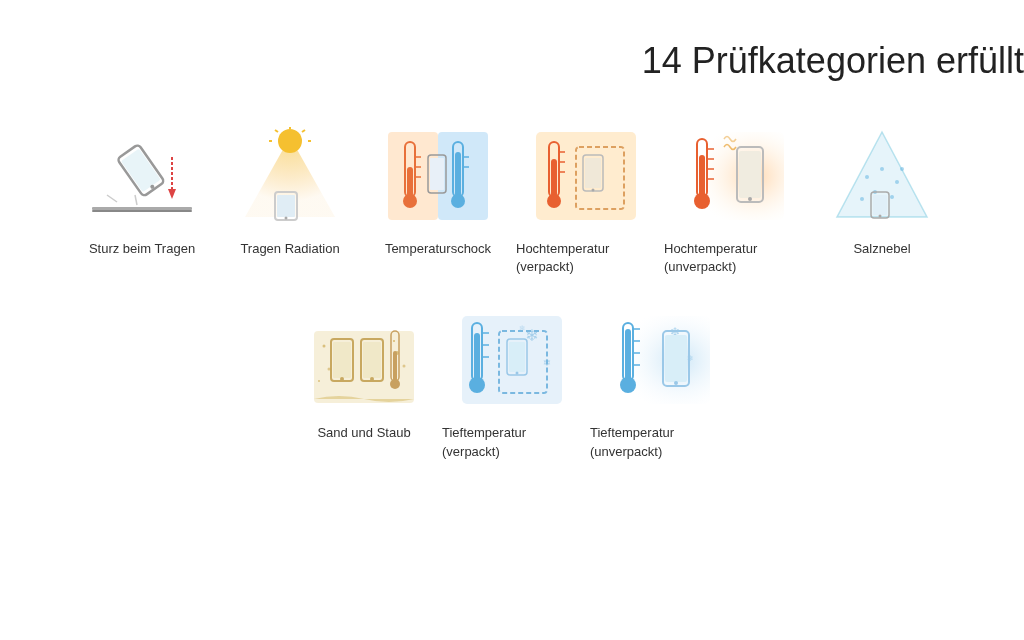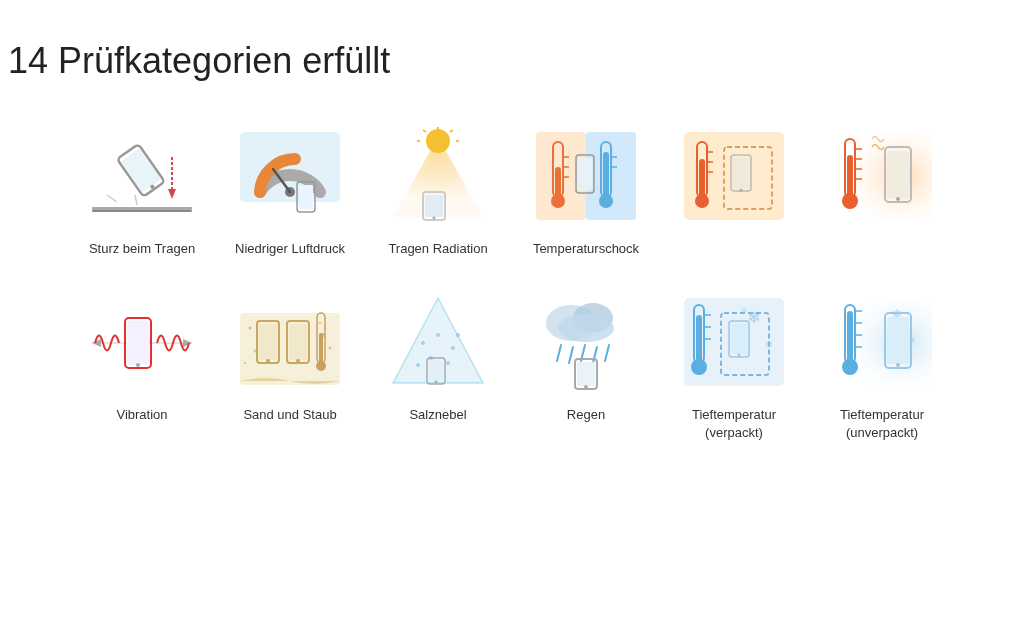--- a/index.html
+++ b/index.html
@@ -5,24 +5,24 @@
     * { box-sizing: border-box; margin: 0; padding: 0; }
     body {
       background: #fff;
       font-family: 'Arial', sans-serif;
       color: #333;
       width: 1024px;
       min-height: 640px;
       overflow: hidden;
     }
     h1 {
-      text-align: left;
+      text-align: right;
       font-size: 36px;
       font-weight: 400;
-      padding: 40px 8px 30px;
+      padding: 40px 0 30px;
       color: #222;
     }
     .grid {
       display: flex;
       flex-wrap: wrap;
       justify-content: center;
       padding: 0 20px;
       gap: 10px 0;
     }
     .category-item {
@@ -35,21 +35,20 @@
     .icon-container {
       width: 120px;
       height: 110px;
       display: flex;
       align-items: center;
       justify-content: center;
       margin-bottom: 8px;
     }
     .label {
       font-size: 13px;
-      text-align: center;
       color: #333;
       line-height: 1.4;
     }
 
     
     .icon-svg {
       width: 110px;
       height: 100px;
     }
   </style>
@@ -77,37 +76,20 @@
         <line x1="50" y1="78" x2="48" y2="68" stroke="#ccc" stroke-width="1.5"></line>
 
         <line x1="85" y1="30" x2="85" y2="62" stroke="#d44" stroke-width="2" stroke-dasharray="3,2"></line>
         <polygon points="85,72 81,62 89,62" fill="#d44"></polygon>
       </svg>
     </div>
     <span class="label">Sturz beim Tragen</span>
   </div>
 
 
-  <div class="category-item">
-    <div class="icon-container">
-      <svg viewBox="0 0 110 100" class="icon-svg">
-
-        <rect x="5" y="5" width="100" height="70" rx="5" fill="#c8e6f5" opacity="0.5"></rect>
-
-        <path d="M25,65 A35,35 0 0,1 85,65" fill="none" stroke="#aaa" stroke-width="12" stroke-linecap="round"></path>
-        <path d="M25,65 A35,35 0 0,1 60,32" fill="none" stroke="#e8873a" stroke-width="12" stroke-linecap="round"></path>
-        <circle cx="55" cy="65" r="5" fill="#777"></circle>
-        <line x1="55" y1="65" x2="38" y2="42" stroke="#555" stroke-width="2.5" stroke-linecap="round"></line>
-
-        <rect x="62" y="55" width="18" height="30" rx="3" fill="none" stroke="#999" stroke-width="1.5"></rect>
-        <rect x="64" y="58" width="14" height="24" fill="#e8f4ff" rx="1"></rect>
-      </svg>
-    </div>
-    <span class="label">Niedriger Luftdruck</span>
-  </div>
 
   <div class="category-item">
     <div class="icon-container">
       <svg viewBox="0 0 110 100" class="icon-svg">
 
         <defs>
           <radialGradient id="sunGrad" cx="50%" cy="0%" r="80%">
             <stop offset="0%" style="stop-color:#f5c842;stop-opacity:1"></stop>
             <stop offset="100%" style="stop-color:#f5a623;stop-opacity:0.1"></stop>
           </radialGradient>
@@ -171,20 +153,21 @@
         <circle cx="62" cy="63" r="1.5" fill="#aaa"></circle>
 
         <rect x="18" y="15" width="10" height="55" rx="5" fill="none" stroke="#e86030" stroke-width="2"></rect>
         <rect x="20" y="32" width="6" height="38" rx="3" fill="#e86030"></rect>
         <circle cx="23" cy="74" r="7" fill="#e86030"></circle>
         <line x1="28" y1="25" x2="34" y2="25" stroke="#e86030" stroke-width="1.5"></line>
         <line x1="28" y1="35" x2="34" y2="35" stroke="#e86030" stroke-width="1.5"></line>
         <line x1="28" y1="45" x2="34" y2="45" stroke="#e86030" stroke-width="1.5"></line>
       </svg>
     </div>
+    <span class="label">Hochtemperatur (verpackt)</span>
   </div>
 
   <div class="category-item">
     <div class="icon-container">
       <svg viewBox="0 0 110 100" class="icon-svg">
 
         <radialGradient id="warmGlow" cx="70%" cy="50%" r="60%">
           <stop offset="0%" style="stop-color:#ffb060;stop-opacity:0.5"></stop>
           <stop offset="100%" style="stop-color:#fff5e0;stop-opacity:0"></stop>
         </radialGradient>
@@ -199,71 +182,24 @@
         <circle cx="23" cy="74" r="8" fill="#e86030"></circle>
         <line x1="28" y1="22" x2="35" y2="22" stroke="#e86030" stroke-width="1.5"></line>
         <line x1="28" y1="32" x2="35" y2="32" stroke="#e86030" stroke-width="1.5"></line>
         <line x1="28" y1="42" x2="35" y2="42" stroke="#e86030" stroke-width="1.5"></line>
         <line x1="28" y1="52" x2="35" y2="52" stroke="#e86030" stroke-width="1.5"></line>
 
         <path d="M45,20 Q48,15 51,20 Q54,25 57,20" fill="none" stroke="#e8a030" stroke-width="1.5" opacity="0.7"></path>
         <path d="M45,12 Q48,7 51,12 Q54,17 57,12" fill="none" stroke="#e8a030" stroke-width="1.5" opacity="0.5"></path>
       </svg>
     </div>
-  </div>
-
-  <div class="category-item">
-    <div class="icon-container">
-      <svg viewBox="0 0 110 100" class="icon-svg">
-
-        <line x1="5" y1="50" x2="105" y2="50" stroke="#ccc" stroke-width="1"></line>
-        <polygon points="5,50 14,46 14,54" fill="#aaa"></polygon>
-        <polygon points="105,50 96,46 96,54" fill="#aaa"></polygon>
-
-        <rect x="38" y="25" width="26" height="50" rx="4" fill="none" stroke="#e03030" stroke-width="2"></rect>
-        <rect x="40" y="28" width="22" height="44" fill="#f5f0ff" rx="2"></rect>
-        <circle cx="51" cy="72" r="2" fill="#aaa"></circle>
-
-        <path d="M8,50 Q12,35 16,50 Q20,65 24,50 Q28,35 32,50" fill="none" stroke="#e03030" stroke-width="2"></path>
-        <path d="M70,50 Q74,35 78,50 Q82,65 86,50 Q90,35 94,50 Q98,65 102,50" fill="none" stroke="#e03030" stroke-width="2"></path>
-      </svg>
-    </div>
-    <span class="label">Vibration</span>
-  </div>
-
-
-  <div class="category-item">
-    <div class="icon-container">
-      <svg viewBox="0 0 110 100" class="icon-svg">
-
-        <rect x="5" y="20" width="100" height="72" rx="4" fill="#e8d8a0" opacity="0.4"></rect>
-
-        <rect x="22" y="28" width="22" height="42" rx="3" fill="none" stroke="#c8a860" stroke-width="2"></rect>
-        <rect x="24" y="31" width="18" height="36" fill="#f0e8c8" rx="1"></rect>
-        <circle cx="33" cy="68" r="2" fill="#c8a860"></circle>
-        <rect x="52" y="28" width="22" height="42" rx="3" fill="none" stroke="#c8a860" stroke-width="2"></rect>
-        <rect x="54" y="31" width="18" height="36" fill="#f0e8c8" rx="1"></rect>
-        <circle cx="63" cy="68" r="2" fill="#c8a860"></circle>
-
-        <circle cx="15" cy="35" r="1.5" fill="#c8a040" opacity="0.6"></circle>
-        <circle cx="88" cy="42" r="2" fill="#c8a040" opacity="0.6"></circle>
-        <circle cx="20" cy="58" r="1.5" fill="#c8a040" opacity="0.5"></circle>
-        <circle cx="85" cy="30" r="1" fill="#c8a040" opacity="0.7"></circle>
-        <circle cx="95" cy="55" r="1.5" fill="#c8a040" opacity="0.5"></circle>
-        <circle cx="10" cy="70" r="1" fill="#c8a040" opacity="0.6"></circle>
-
-        <path d="M5,88 Q30,82 55,88 Q80,94 105,88" fill="#d4b860" opacity="0.5"></path>
-
-        <rect x="82" y="20" width="8" height="50" rx="4" fill="none" stroke="#c8a060" stroke-width="1.5"></rect>
-        <rect x="84" y="40" width="4" height="30" rx="2" fill="#c8a060"></rect>
-        <circle cx="86" cy="73" r="5" fill="#c8a060"></circle>
-      </svg>
-    </div>
-    <span class="label">Sand und Staub</span>
-  </div>
+    <span class="label">Hochtemperatur (unverpackt)</span>
+  </div>
+
+
 
   <div class="category-item">
     <div class="icon-container">
       <svg viewBox="0 0 110 100" class="icon-svg">
 
         <path d="M55,5 L10,90 L100,90 Z" fill="#b8e0f0" opacity="0.35"></path>
         <path d="M55,5 L10,90 L100,90 Z" fill="none" stroke="#7acae0" stroke-width="1.5" opacity="0.5"></path>
 
         <circle cx="40" cy="50" r="2" fill="#5aafe0" opacity="0.5"></circle>
         <circle cx="55" cy="42" r="2" fill="#5aafe0" opacity="0.5"></circle>
@@ -278,37 +214,46 @@
         <circle cx="53" cy="89" r="1.5" fill="#aaa"></circle>
       </svg>
     </div>
     <span class="label">Salznebel</span>
   </div>
 
   <div class="category-item">
     <div class="icon-container">
       <svg viewBox="0 0 110 100" class="icon-svg">
 
-        <ellipse cx="40" cy="30" rx="25" ry="18" fill="#c8dce8" opacity="0.8"></ellipse>
-        <ellipse cx="62" cy="25" rx="20" ry="15" fill="#b0cce0" opacity="0.8"></ellipse>
-        <ellipse cx="55" cy="35" rx="28" ry="14" fill="#c0d8ec" opacity="0.8"></ellipse>
-
-        <line x1="30" y1="52" x2="26" y2="68" stroke="#5aafe0" stroke-width="2" stroke-linecap="round"></line>
-        <line x1="42" y1="54" x2="38" y2="70" stroke="#5aafe0" stroke-width="2" stroke-linecap="round"></line>
-        <line x1="54" y1="52" x2="50" y2="68" stroke="#5aafe0" stroke-width="2" stroke-linecap="round"></line>
-        <line x1="66" y1="54" x2="62" y2="70" stroke="#5aafe0" stroke-width="2" stroke-linecap="round"></line>
-        <line x1="78" y1="52" x2="74" y2="68" stroke="#5aafe0" stroke-width="2" stroke-linecap="round"></line>
-
-        <rect x="44" y="66" width="22" height="30" rx="3" fill="none" stroke="#aaa" stroke-width="2"></rect>
-        <rect x="46" y="69" width="18" height="24" fill="#e8f4f8" rx="1"></rect>
-        <circle cx="55" cy="94" r="2" fill="#aaa"></circle>
-      </svg>
-    </div>
-    <span class="label">Regen</span>
-  </div>
+        <rect x="5" y="20" width="100" height="72" rx="4" fill="#e8d8a0" opacity="0.4"></rect>
+
+        <rect x="22" y="28" width="22" height="42" rx="3" fill="none" stroke="#c8a860" stroke-width="2"></rect>
+        <rect x="24" y="31" width="18" height="36" fill="#f0e8c8" rx="1"></rect>
+        <circle cx="33" cy="68" r="2" fill="#c8a860"></circle>
+        <rect x="52" y="28" width="22" height="42" rx="3" fill="none" stroke="#c8a860" stroke-width="2"></rect>
+        <rect x="54" y="31" width="18" height="36" fill="#f0e8c8" rx="1"></rect>
+        <circle cx="63" cy="68" r="2" fill="#c8a860"></circle>
+
+        <circle cx="15" cy="35" r="1.5" fill="#c8a040" opacity="0.6"></circle>
+        <circle cx="88" cy="42" r="2" fill="#c8a040" opacity="0.6"></circle>
+        <circle cx="20" cy="58" r="1.5" fill="#c8a040" opacity="0.5"></circle>
+        <circle cx="85" cy="30" r="1" fill="#c8a040" opacity="0.7"></circle>
+        <circle cx="95" cy="55" r="1.5" fill="#c8a040" opacity="0.5"></circle>
+        <circle cx="10" cy="70" r="1" fill="#c8a040" opacity="0.6"></circle>
+
+        <path d="M5,88 Q30,82 55,88 Q80,94 105,88" fill="#d4b860" opacity="0.5"></path>
+
+        <rect x="82" y="20" width="8" height="50" rx="4" fill="none" stroke="#c8a060" stroke-width="1.5"></rect>
+        <rect x="84" y="40" width="4" height="30" rx="2" fill="#c8a060"></rect>
+        <circle cx="86" cy="73" r="5" fill="#c8a060"></circle>
+      </svg>
+    </div>
+    <span class="label">Sand und Staub</span>
+  </div>
+
 
   <div class="category-item">
     <div class="icon-container">
       <svg viewBox="0 0 110 100" class="icon-svg">
 
         <rect x="5" y="5" width="100" height="88" rx="5" fill="#b8d8f0" opacity="0.35"></rect>
 
         <text x="75" y="30" font-size="16" fill="#7ab8e0" opacity="0.6" text-anchor="middle">❄</text>
         <text x="90" y="55" font-size="10" fill="#7ab8e0" opacity="0.5" text-anchor="middle">❄</text>
         <text x="65" y="20" font-size="8" fill="#7ab8e0" opacity="0.4" text-anchor="middle">❄</text>

